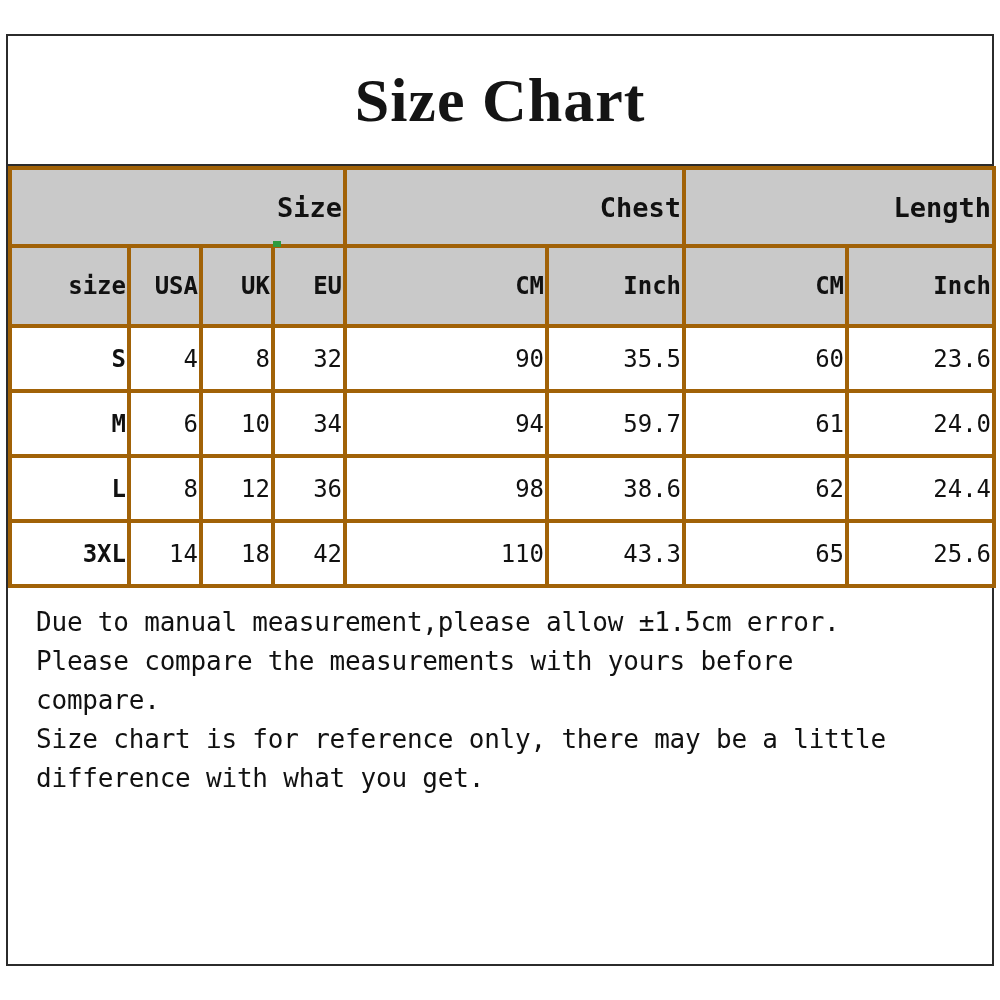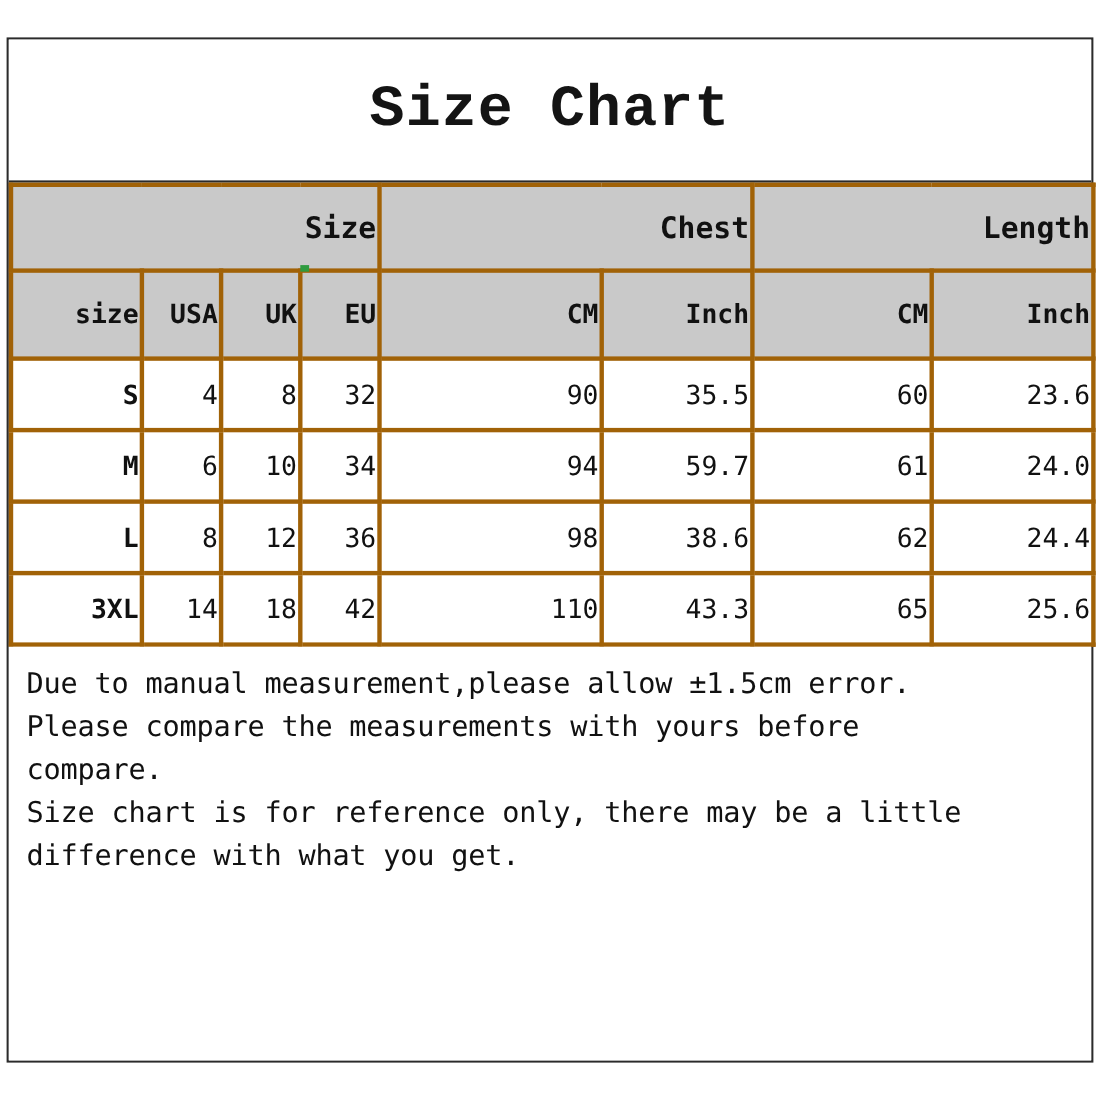--- a/index.html
+++ b/index.html
@@ -33,22 +33,22 @@
     height: 130px;
     display: flex;
     align-items: center;
     justify-content: center;
     background: #ffffff;
     border-bottom: 2px solid #2b2b2b;
     box-sizing: border-box;
   }
   .title-band h1 {
     margin: 0;
-    font-family: Liberation Mono, monospace;
-    font-size: 53px;
+    font-family: Liberation Serif, serif;
+    font-size: 62px;
     font-weight: bold;
     letter-spacing: 1px;
     color: #141414;
   }
   table.size-table {
     border-collapse: collapse;
     width: 100%;
     table-layout: fixed;
   }
   table.size-table th,
@@ -84,21 +84,21 @@
   col.c-usa   { width: 72px; }
   col.c-uk    { width: 72px; }
   col.c-eu    { width: 72px; }
   col.c-ccm   { width: 202px; }
   col.c-cin   { width: 137px; }
   col.c-lcm   { width: 163px; }
   col.c-lin   { width: 147px; }
 
   .notes {
     flex: 1;
-    padding: 16px 16px 10px 16px;
+    padding: 16px 16px 10px 28px;
     box-sizing: border-box;
     background: #ffffff;
   }
   .notes p {
     margin: 0 0 2px 0;
     font-family: "DejaVu Sans Mono", "Liberation Mono", monospace;
     font-size: 26px;
     line-height: 1.42;
     color: #111111;
     letter-spacing: -0.2px;

